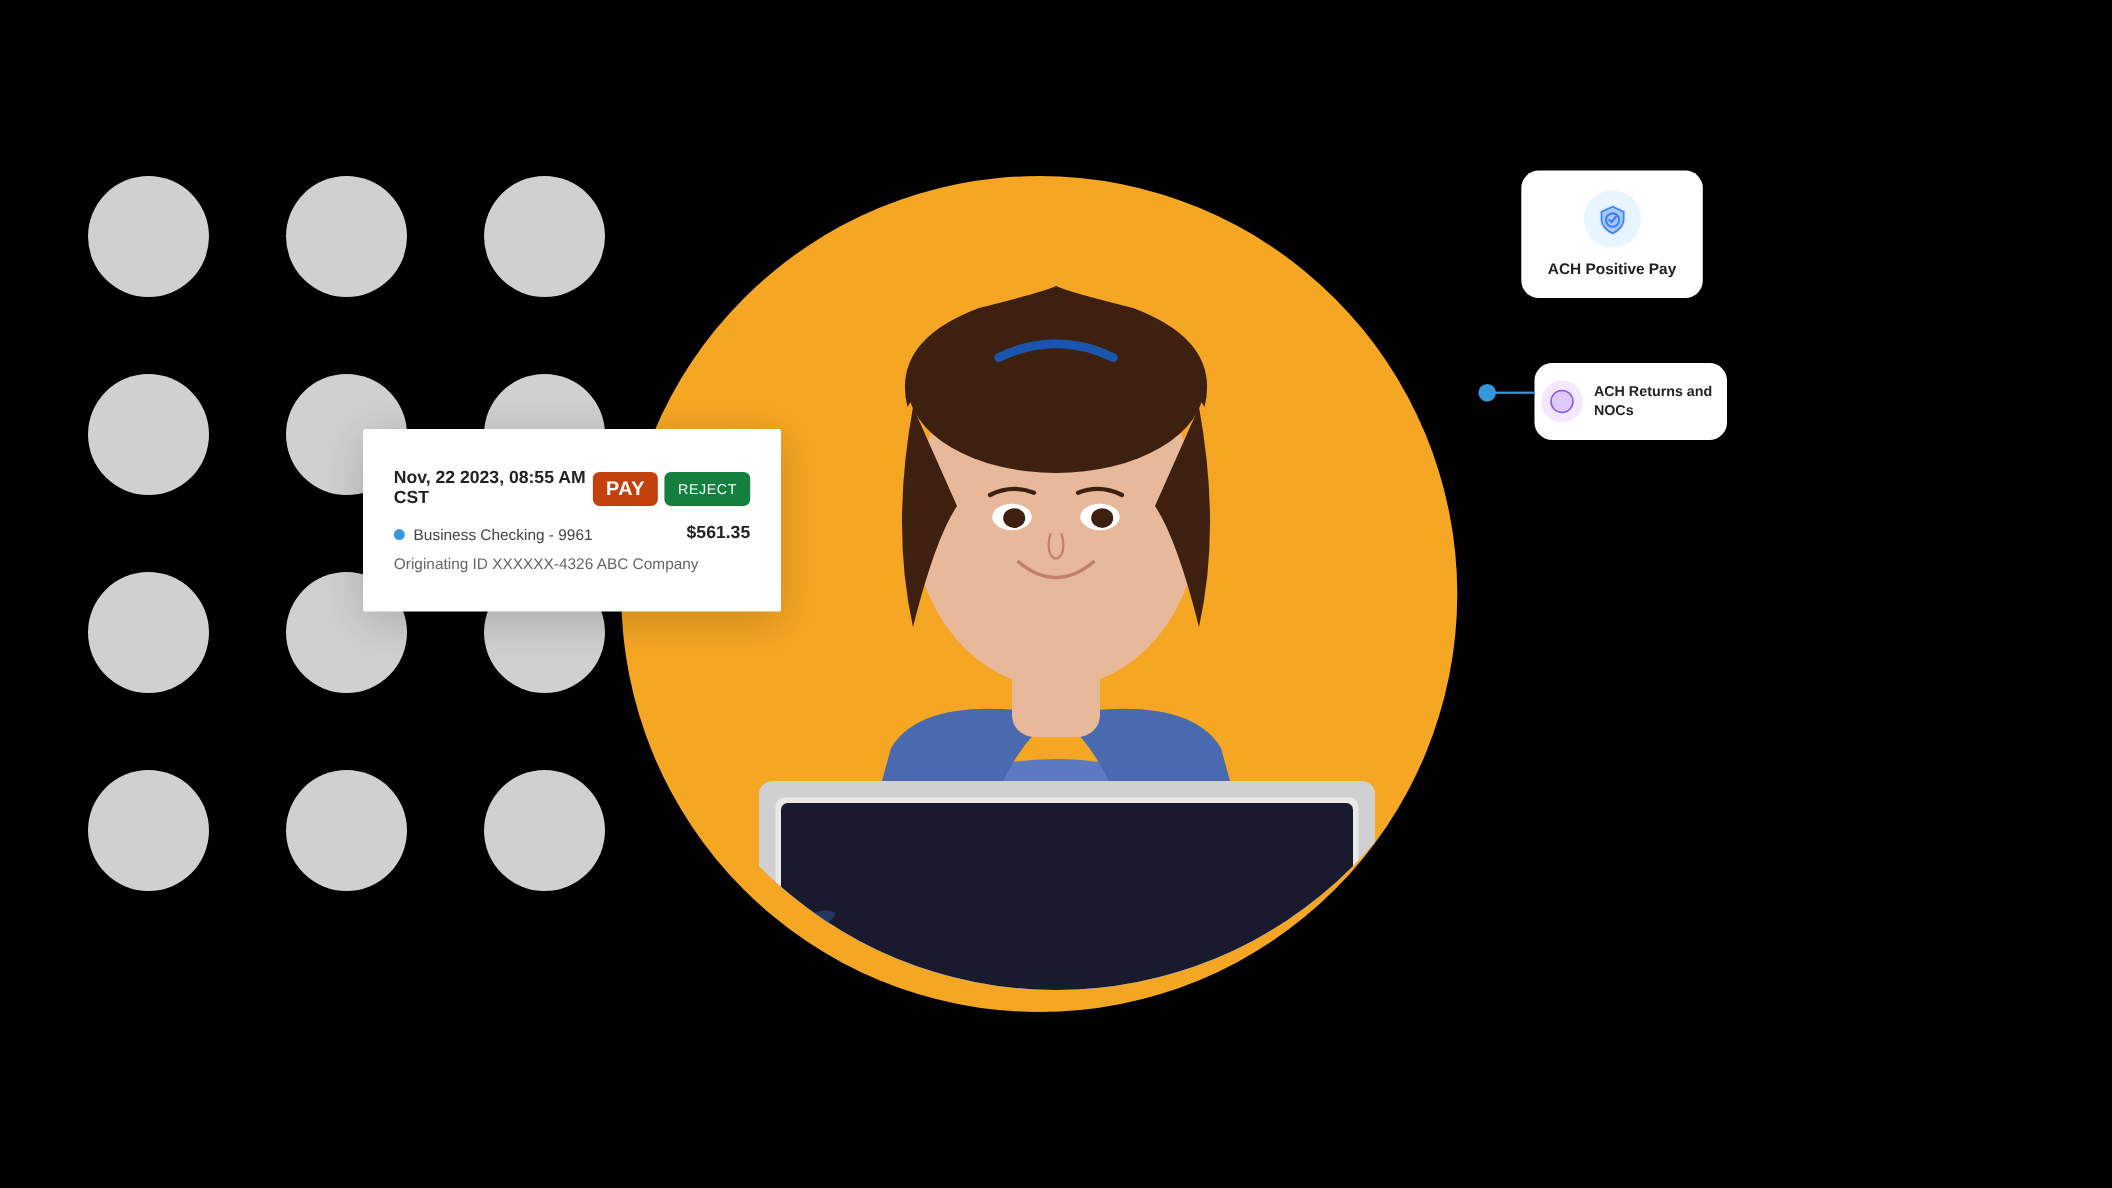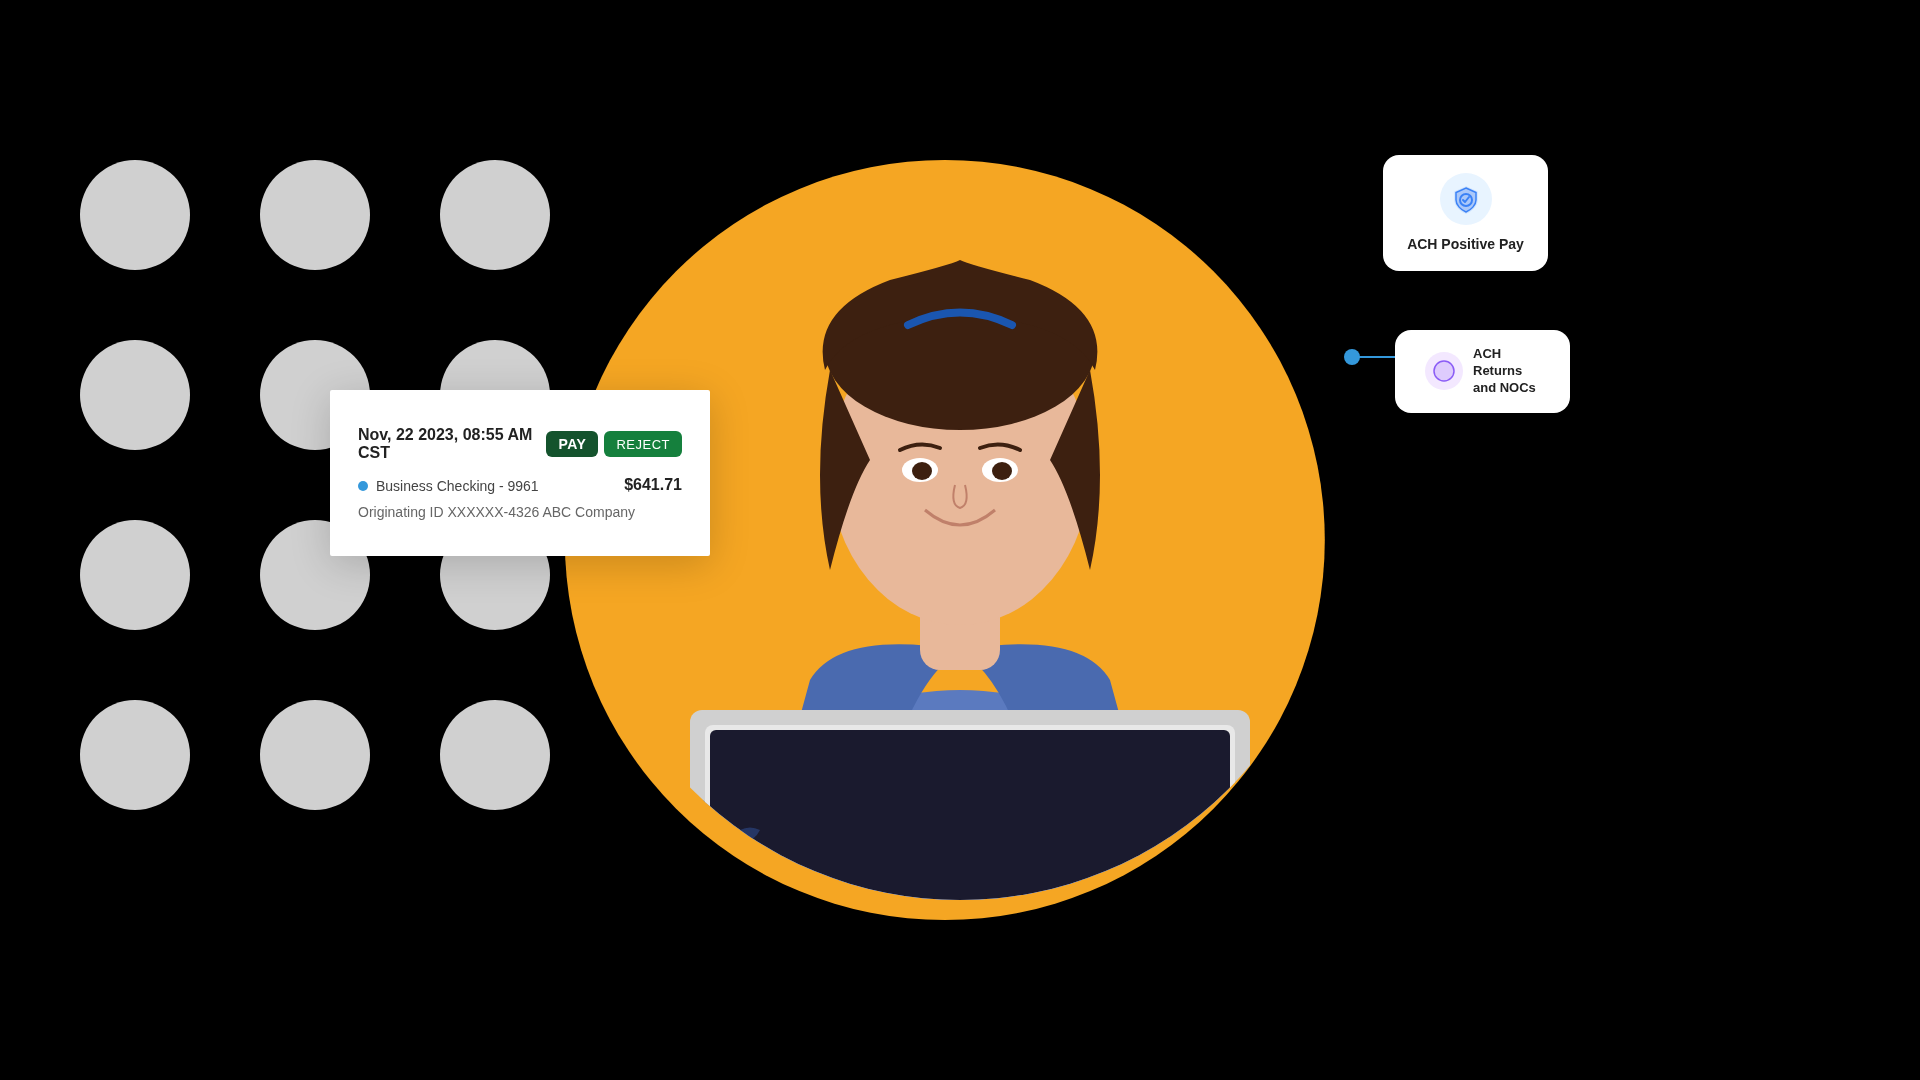--- a/index.html
+++ b/index.html
@@ -75,26 +75,26 @@
       font-weight: 700;
       color: #222;
     }
 
     .btn-group {
       display: flex;
       gap: 6px;
     }
 
     .btn-pay {
-      background: #14532d;
+      background: #c2410c;
       color: #fff;
       border: none;
       border-radius: 6px;
       padding: 5px 12px;
-      font-size: 14px;
+      font-size: 18px;
       font-weight: 700;
       cursor: pointer;
       letter-spacing: 0.5px;
     }
 
     .btn-reject {
       background: #15803d;
       color: #fff;
       border: none;
       border-radius: 6px;
@@ -171,21 +171,21 @@
       font-weight: 700;
       color: #222;
       line-height: 1.3;
     }
 
     
     .ach-returns-card {
       position: absolute;
       background: #fff;
       border-radius: 16px;
-      padding: 16px 30px;
+      padding: 16px 6px;
       box-shadow: 0 8px 40px rgba(0,0,0,0.15);
       right: 350px;
       top: 330px;
       width: 175px;
       z-index: 20;
       display: flex;
       flex-direction: row;
       align-items: center;
       gap: 10px;
     }
@@ -313,21 +313,21 @@
       <div class="btn-group">
         <button class="btn-pay">PAY</button>
         <button class="btn-reject">REJECT</button>
       </div>
     </div>
     <div class="transaction-account">
       <div style="display:flex;align-items:center;flex:1;">
         <div class="account-dot"></div>
         <span class="account-name">Business Checking - 9961</span>
       </div>
-      <span class="account-amount">$641.71</span>
+      <span class="account-amount">$561.35</span>
     </div>
     <div class="transaction-originating">Originating ID XXXXXX-4326 ABC Company</div>
   </div>
 
   <div class="ach-positive-pay-card">
     <div class="shield-icon-container">
       <svg width="30" height="30" viewBox="0 0 30 30" fill="none">
         <path d="M15 3 L26 8 L26 16 C26 22 20 27 15 29 C10 27 4 22 4 16 L4 8 Z" fill="#3b82f6" opacity="0.15" stroke="#3b82f6" stroke-width="1.5"></path>
         <path d="M15 4 L25 8.5 L25 16 C25 21 20 26 15 28 C10 26 5 21 5 16 L5 8.5 Z" fill="#2563eb" opacity="0.2"></path>
         <circle cx="15" cy="16" r="6" fill="none" stroke="#3b82f6" stroke-width="2"></circle>

